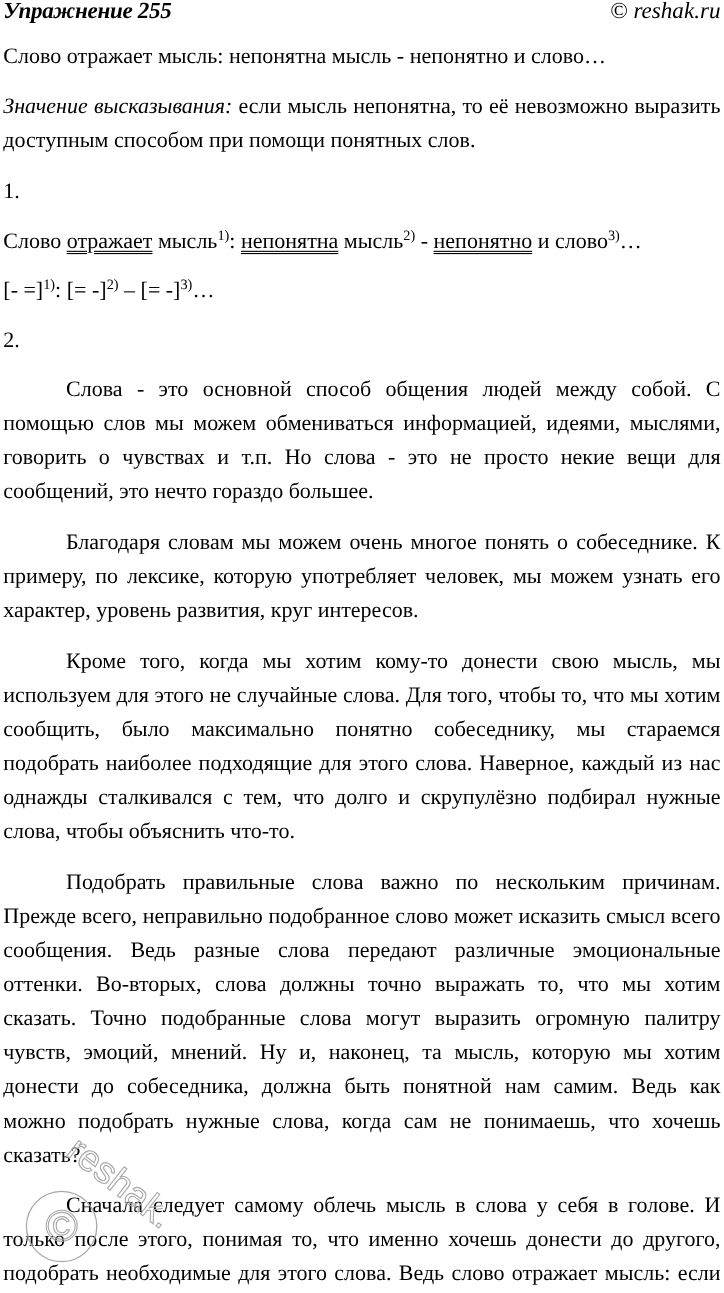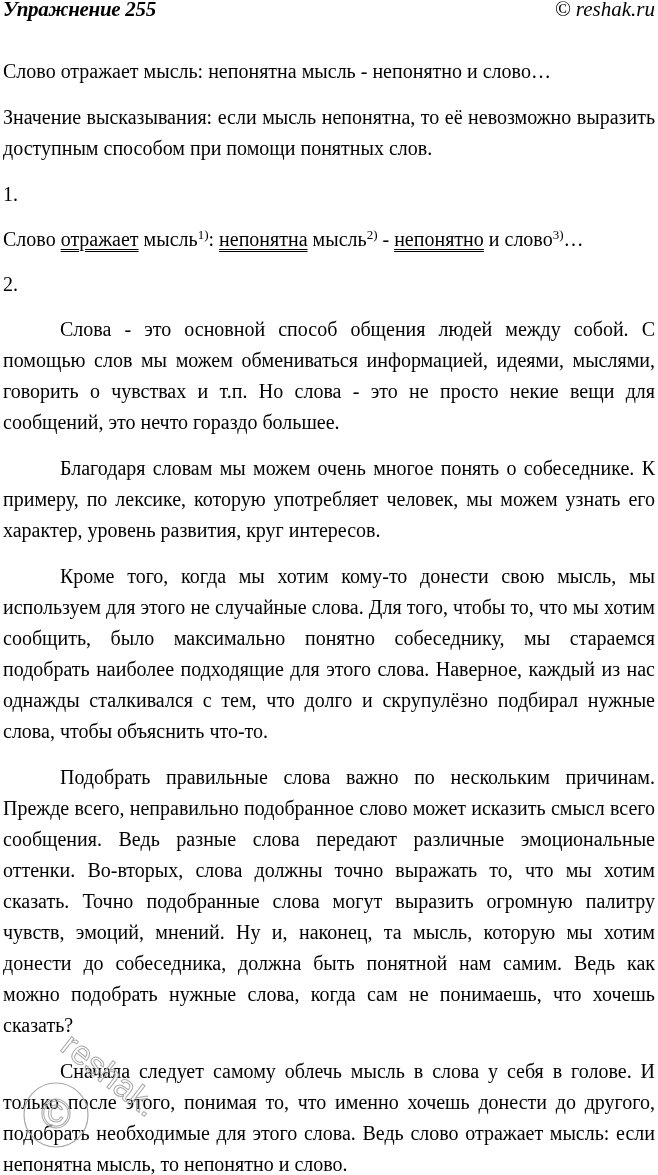--- a/index.html
+++ b/index.html
@@ -45,29 +45,29 @@
     .line {
       line-height: 31px;
       white-space: nowrap;
     }
     .para {
       line-height: 31px;
       text-align: justify;
       text-align-last: left;
     }
     .indent { text-indent: 57px; }
-    .epigraph { margin-top: 28px; }
+    .epigraph { margin-top: 8px; }
     .meaning { margin-top: 15px; }
     .num { margin-top: 15px; }
     .analysis { margin-top: 14px; }
     .scheme { margin-top: 14px; }
     .num2 { margin-top: 14px; }
     .p1 { margin-top: 14px; }
     .pN { margin-top: 15px; }
-    .italic { }
+    .italic { font-style: italic; }
     sup {
       font-size: 13px;
       line-height: 0;
       vertical-align: 7px;
     }
     .u-single {
       text-decoration-thickness: 1px;
       text-underline-offset: 3px;
     }
     .u-double {
@@ -99,20 +99,23 @@
   <div class="para meaning">
     <span class="italic">Значение высказывания:</span><span> если мысль непонятна, то её невозможно выразить доступным способом при помощи понятных слов.</span>
   </div>
 
   <div class="line num">1.</div>
 
   <div class="line analysis">
     <span class="u-single">Слово</span><span> </span><span class="u-double">отражает</span><span> мысль</span><sup>1)</sup><span>: </span><span class="u-double">непонятна</span><span> </span><span class="u-single">мысль</span><sup>2)</sup><span> - </span><span class="u-double">непонятно</span><span> и </span><span class="u-single">слово</span><sup>3)</sup><span>…</span>
   </div>
 
+  <div class="line scheme">
+    <span>[- =]</span><sup>1)</sup><span>: </span><span>[= -]</span><sup>2)</sup><span> – </span><span>[= -]</span><sup>3)</sup><span>…</span>
+  </div>
 
   <div class="line num2">2.</div>
 
   <div class="para indent p1">Слова - это основной способ общения людей между собой. С помощью слов мы можем обмениваться информацией, идеями, мыслями, говорить о чувствах и т.п. Но слова - это не просто некие вещи для сообщений, это нечто гораздо большее.</div>
   <div class="para indent pN">Благодаря словам мы можем очень многое понять о собеседнике. К примеру, по лексике, которую употребляет человек, мы можем узнать его характер, уровень развития, круг интересов.</div>
   <div class="para indent pN">Кроме того, когда мы хотим кому-то донести свою мысль, мы используем для этого не случайные слова. Для того, чтобы то, что мы хотим сообщить, было максимально понятно собеседнику, мы стараемся подобрать наиболее подходящие для этого слова. Наверное, каждый из нас однажды сталкивался с тем, что долго и скрупулёзно подбирал нужные слова, чтобы объяснить что-то.</div>
   <div class="para indent pN">Подобрать правильные слова важно по нескольким причинам. Прежде всего, неправильно подобранное слово может исказить смысл всего сообщения. Ведь разные слова передают различные эмоциональные оттенки. Во-вторых, слова должны точно выражать то, что мы хотим сказать. Точно подобранные слова могут выразить огромную палитру чувств, эмоций, мнений. Ну и, наконец, та мысль, которую мы хотим донести до собеседника, должна быть понятной нам самим. Ведь как можно подобрать нужные слова, когда сам не понимаешь, что хочешь сказать?</div>
   <div class="para indent pN">Сначала следует самому облечь мысль в слова у себя в голове. И только после этого, понимая то, что именно хочешь донести до другого, подобрать необходимые для этого слова. Ведь слово отражает мысль: если непонятна мысль, то непонятно и слово.</div>
 </div>
 

